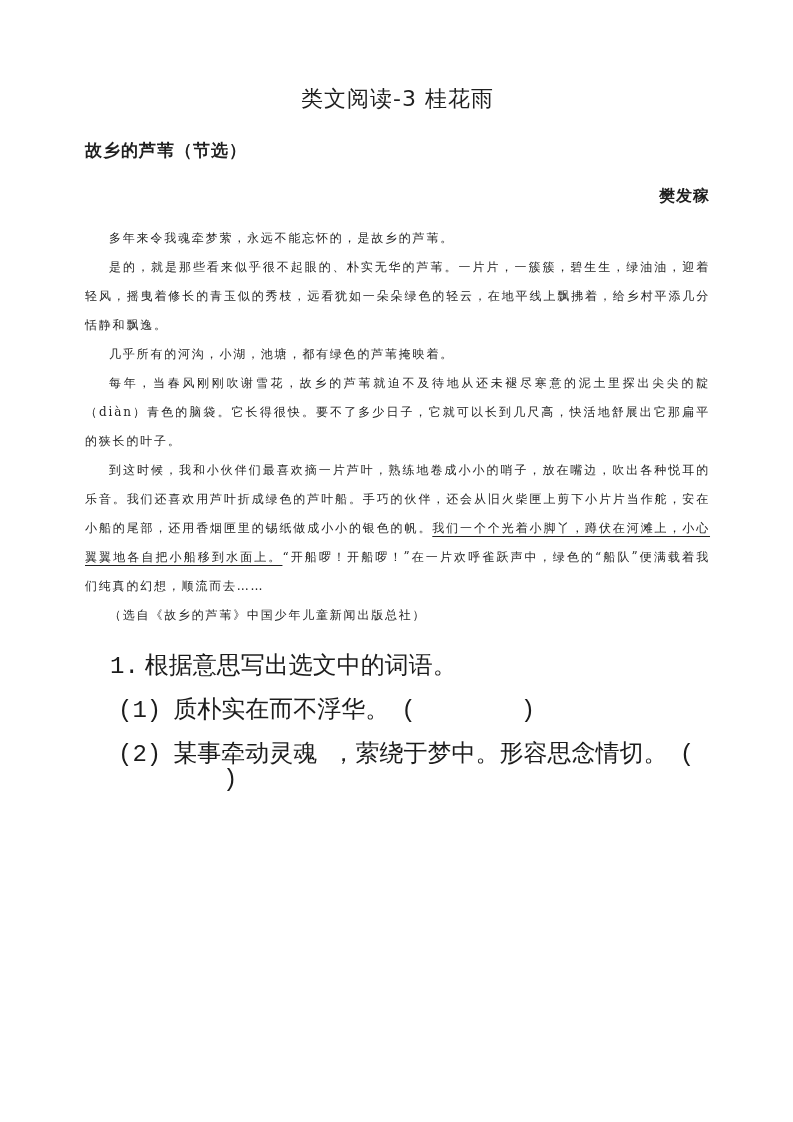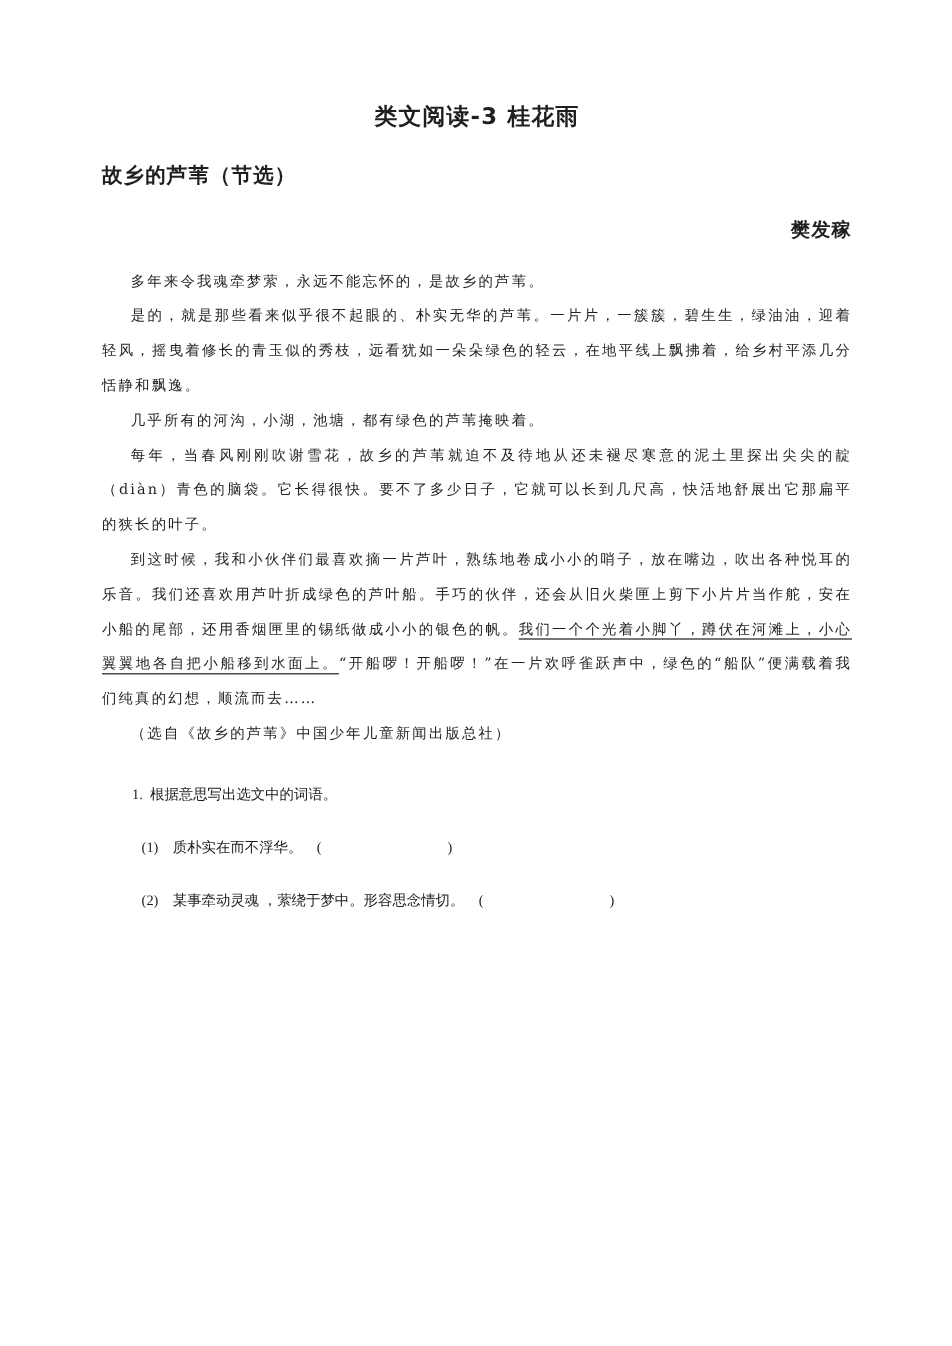--- a/index.html
+++ b/index.html
@@ -9,22 +9,22 @@
     height: 1122px;
     background: #ffffff;
     color: #1f1f1f;
     box-sizing: border-box;
     padding: 84px 83px 0 85px;
     overflow: hidden;
     font-family: "DejaVu Serif", "Liberation Serif", serif;
   }
   .doc-title {
     font-family: "DejaVu Sans", "Liberation Sans", sans-serif;
-    font-size: 19px;
-    font-weight: 700;
+    font-size: 22px;
+    font-weight: 400;
     text-align: center;
     letter-spacing: 1px;
     margin: 0 0 25px 0;
   }
   .doc-subtitle {
     font-family: "DejaVu Sans", "Liberation Sans", sans-serif;
     font-size: 17px;
     font-weight: 700;
     letter-spacing: 1px;
     margin: 0 0 24px 0;
@@ -53,22 +53,22 @@
     text-underline-offset: 4px;
   }
   .attribution {
     font-size: 17px;
     letter-spacing: 1.5px;
     text-align: right;
     margin: 16px 0 0 0;
     line-height: 24px;
   }
   .questions {
-    font-family: Liberation Serif, serif;
-    font-size: 12px;
+    font-family: Liberation Mono, monospace;
+    font-size: 24px;
     color: #1c1c1c;
   }
   .q-head {
     margin: 24px 0 0 25px;
     line-height: 25px;
   }
   .q-head .q-label { margin-right: 6px; }
   .q-item {
     margin: 19px 0 0 33px;
     line-height: 25px;

